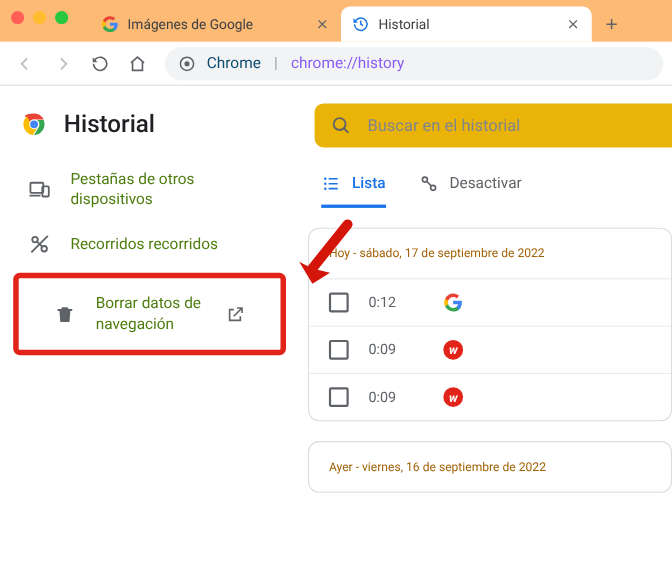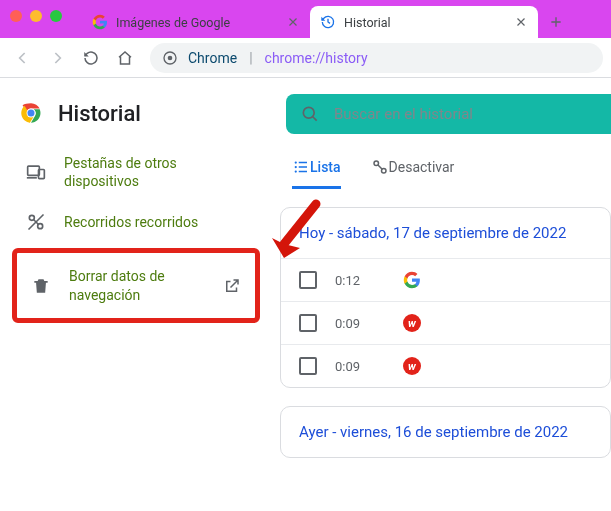--- a/index.html
+++ b/index.html
@@ -1,19 +1,19 @@
 <!DOCTYPE html>
 <html><head>
 <meta charset="utf-8">
 <style>
   * { box-sizing: border-box; margin: 0; padding: 0; font-family: -apple-system, BlinkMacSystemFont, "Segoe UI", Roboto, Arial, sans-serif; }
   body { width: 611px; height: 511px; overflow: hidden; background: #fff; position: relative; }
 
   
-  .titlebar { height: 38px; background: #d946ef; display: flex; align-items: flex-end; padding-left: 10px; }
+  .titlebar { height: 38px; background: #fdba74; display: flex; align-items: flex-end; padding-left: 10px; }
   .traffic-lights { display: flex; gap: 8px; align-items: center; height: 100%; padding-bottom: 6px; margin-right: 20px; }
   .dot { width: 12px; height: 12px; border-radius: 50%; }
   .dot.red { background: #ff5f57; }
   .dot.yellow { background: #febc2e; }
   .dot.green { background: #28c840; }
 
   .tabs { display: flex; align-items: flex-end; height: 100%; }
   .tab { height: 32px; width: 228px; border-radius: 8px 8px 0 0; display: flex; align-items: center; padding: 0 10px; font-size: 12.5px; color: #3c4043; gap: 8px; position: relative; }
   .tab.inactive { background: transparent; }
   .tab.active { background: #fff; }
@@ -39,40 +39,40 @@
   .sb-header { display:flex; align-items:center; gap: 14px; padding: 4px 6px 18px 6px;}
   .chrome-logo { width: 26px; height:26px; }
   .sb-title { font-size: 22px; color:#202124; font-weight:500;}
   .sb-item { display:flex; align-items:center; gap: 18px; padding: 10px 14px; border-radius: 22px; font-size: 14px; color:#4d7c0f; cursor:pointer; min-height:44px;}
   .sb-item .ic { width:20px; height:20px; flex:0 0 20px; display:flex; align-items:center; justify-content:center; color:#5f6368;}
   .sb-item.selected { background:#e8f0fe; color:#1a73e8; }
   .sb-item.selected .ic { color:#1a73e8; }
   .sb-item .label { flex:1; line-height:1.3; }
   .sb-item .ext { width:18px; height:18px; color:#5f6368; }
 
-  .highlight-box { border: 5px solid #e2231a; border-radius: 6px; padding: 4px 0; margin-top:4px;}
+  .highlight-box { border: 5px solid #e2231a; border-radius: 6px; padding: 4px 18px; margin-top:4px;}
 
   
   .arrow { position:absolute; left: 266px; top: 196px; pointer-events:none; }
 
   
   .main { flex:1; padding-top: 10px; overflow:hidden;}
   .search-row { display:flex; align-items:center; padding: 6px 0 6px 16px;}
-  .search-box { flex:1; height:40px; background:#14b8a6; border-radius:8px 0 0 8px; display:flex; align-items:center; padding:0 14px; gap:14px;}
+  .search-box { flex:1; height:40px; background:#eab308; border-radius:8px 0 0 8px; display:flex; align-items:center; padding:0 14px; gap:14px;}
   .search-box input { border:none; background:transparent; outline:none; font-size:15px; color:#202124; width:100%;}
   .search-box input::placeholder{color:#80868b;}
 
   .view-tabs { display:flex; gap: 30px; padding: 18px 0 0 22px; font-size:14px; color:#5f6368;}
-  .vtab { display:flex; align-items:center; padding-bottom:10px; border-bottom:3px solid transparent; cursor:pointer;text-align:center;}
+  .vtab { display:flex; align-items:center; gap:10px; padding-bottom:10px; border-bottom:3px solid transparent; cursor:pointer;text-align:center;}
   .vtab.active { color:#1a73e8; border-bottom-color:#1a73e8; font-weight:500;}
   .vtab .vic { width:18px; height:18px;}
 
   .cards { padding: 18px 0 0 10px; display:flex; flex-direction:column; gap:18px;}
   .card { border:1px solid #dadce0; border-radius:10px; background:#fff; overflow:hidden;}
-  .card-head { padding: 16px 18px; font-size:15px; color:#1d4ed8;}
+  .card-head { padding: 16px 18px; font-size:11px; color:#a16207;}
   .hr { height:1px; background:#e8eaed;}
   .row { display:flex; align-items:center; gap:18px; padding: 12px 18px;}
   .chk { width:18px; height:18px; border:2px solid #5f6368; border-radius:2px; flex:0 0 18px;}
   .time { width:50px; color:#5f6368; font-size:13px;}
   .fav { width:18px; height:18px; flex:0 0 18px; }
   .fav.red { background:#e2231a; border-radius:50%; display:flex;align-items:center;justify-content:center;color:#fff;font-size:11px;font-weight:700;font-style:italic;}
 
   svg { display:block; }
 </style>
 </head>

